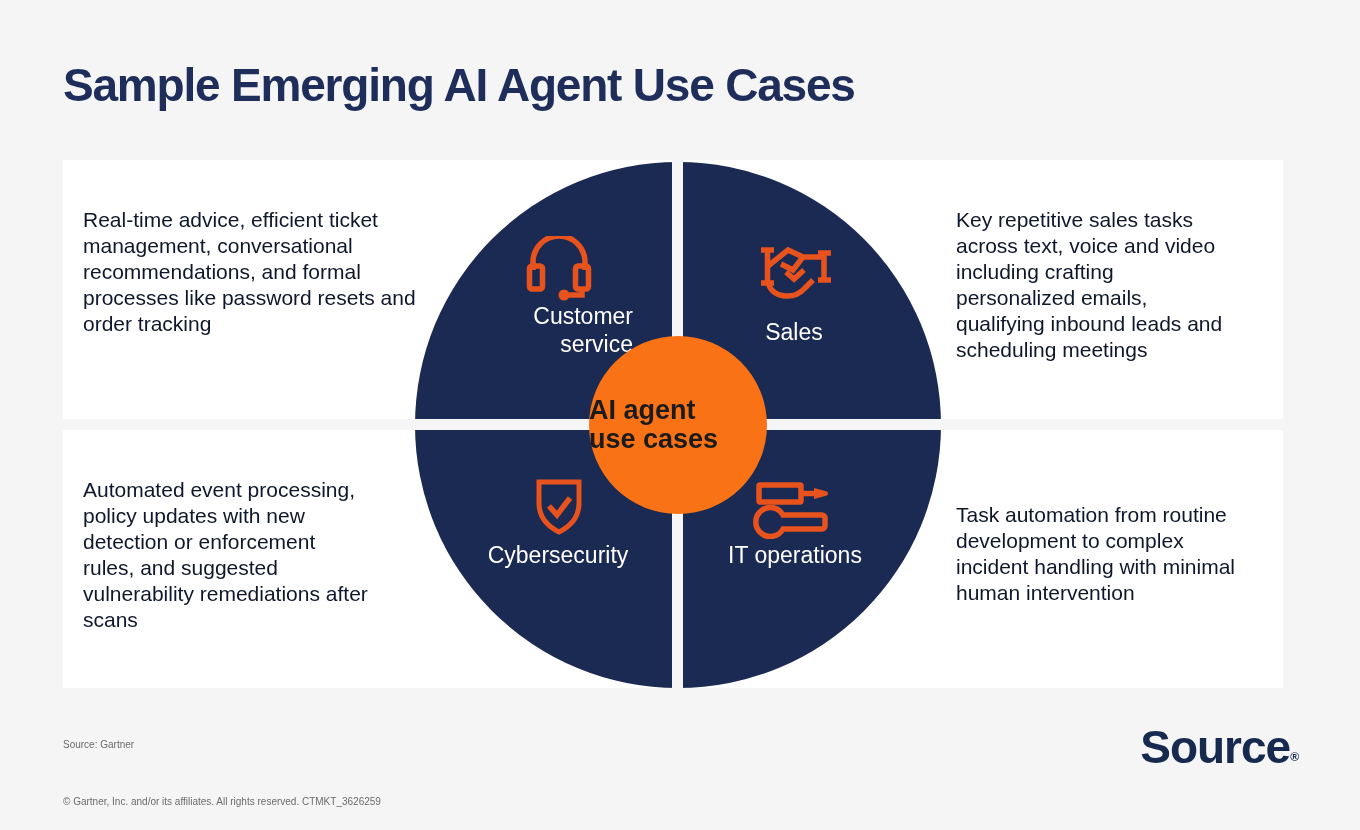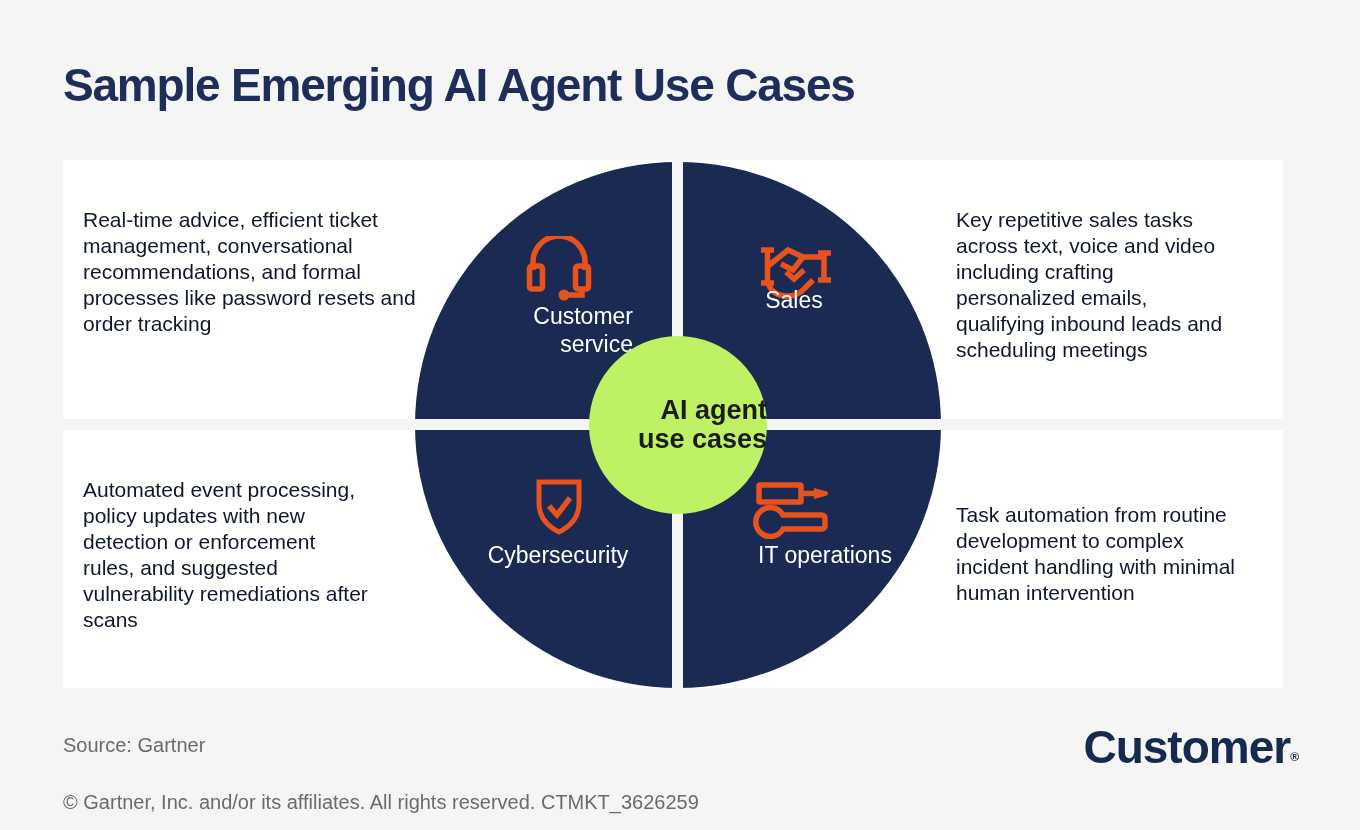--- a/index.html
+++ b/index.html
@@ -28,32 +28,32 @@
   .desc-bl{left:83px;top:477px;width:288px;}
   .desc-br{left:956px;top:502px;width:292px;}
   .donut{
     position:absolute;left:415px;top:162px;width:526px;height:526px;
     border-radius:50%;background:#1b2a52;
   }
   .stripe-v{position:absolute;left:672px;top:160px;width:11px;height:528px;background:#f5f5f5;}
   .stripe-h{position:absolute;left:63px;top:419px;width:1220px;height:11px;background:#f5f5f5;}
   .hub{
     position:absolute;left:589px;top:336px;width:178px;height:178px;
-    border-radius:50%;background:#bef264;
-    display:flex;flex-direction:column;align-items:flex-end;justify-content:center;
+    border-radius:50%;background:#f97316;
+    display:flex;flex-direction:column;align-items:flex-start;justify-content:center;
   }
   .hub-line{font-size:27px;line-height:29px;font-weight:bold;color:#1b1b1b;}
   .quad-label{
     position:absolute;transform:translateX(-50%);
     color:#ffffff;font-size:23px;line-height:28px;text-align:right;
     white-space:nowrap;
   }
   .quad-label.wrap{white-space:normal;width:150px;}
   .icon{position:absolute;transform:translateX(-50%);}
-  .footer-text{position:absolute;left:63px;margin:0;font-size:20px;line-height:18px;color:#6b6b6b;}
+  .footer-text{position:absolute;left:63px;margin:0;font-size:10px;line-height:18px;color:#6b6b6b;}
   .footer-source{top:736px;}
   .footer-copy{top:754px;margin-top:39px;}
   .logo{
     position:absolute;right:77px;top:720px;margin:0;
     font-size:46px;font-weight:bold;letter-spacing:-1px;color:#16294e;
     white-space:nowrap;
   }
   .logo .reg{font-size:12px;font-weight:bold;vertical-align:2px;letter-spacing:0;}
 </style>
 </head>
@@ -109,27 +109,27 @@
     <svg width="84" height="60" viewBox="0 0 84 60" fill="none" stroke="#e8531d" stroke-width="5.5" stroke-linecap="butt" stroke-linejoin="miter">
       <rect x="9" y="6" width="42" height="17" rx="1"></rect>
       <path d="M51 14.5 H64"></path>
       <path d="M64 9 L77 12.5 a2.5 2.5 0 0 1 0 4 L64 20 Z" fill="#e8531d" stroke="none"></path>
       <path d="M33 36 H72 a3 3 0 0 1 3 3 v8 a3 3 0 0 1 -3 3 H33 A14.5 14.5 0 1 1 33 36 Z"></path>
       <rect x="27" y="40" width="11" height="6.5" fill="#1b2a52" stroke="none"></rect>
     </svg>
   </div>
 
   <div class="quad-label wrap" style="left:558px;top:302px;">Customer service</div>
-  <div class="quad-label" style="left:794px;top:286px;">Sales</div>
+  <div class="quad-label" style="left:794px;top:318px;">Sales</div>
   <div class="quad-label" style="left:558px;top:541px;">Cybersecurity</div>
-  <div class="quad-label" style="left:825px;top:541px;">IT operations</div>
+  <div class="quad-label" style="left:795px;top:541px;">IT operations</div>
 
   <div class="hub">
     <div class="hub-line">AI agent</div>
     <div class="hub-line">use cases</div>
   </div>
 
   <p class="footer-text footer-source">Source: Gartner</p>
   <p class="footer-text footer-copy">© Gartner, Inc. and/or its affiliates. All rights reserved. CTMKT_3626259</p>
 
-  <p class="logo"><span>Customer</span><span class="reg">®</span></p>
+  <p class="logo"><span>Source</span><span class="reg">®</span></p>
 
 </div>
 
 </body></html>

